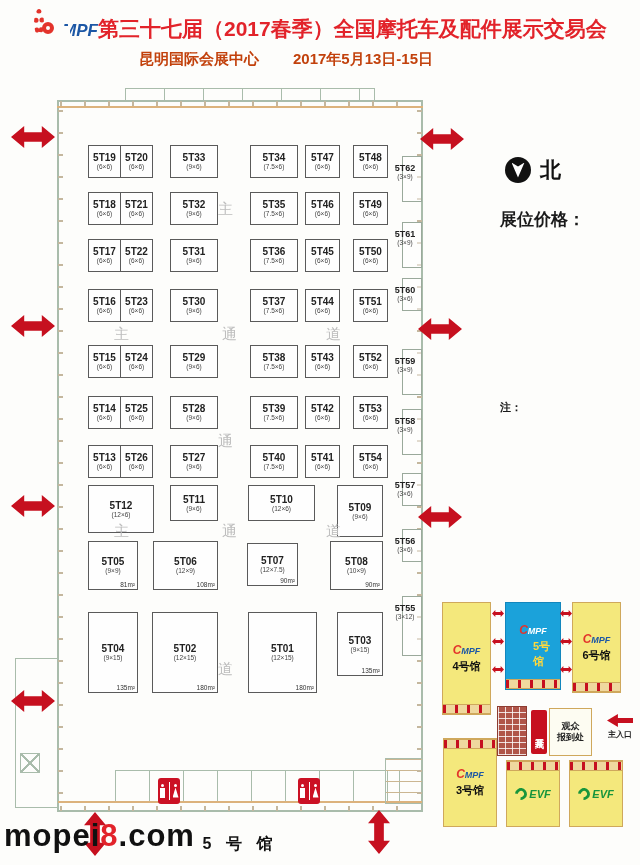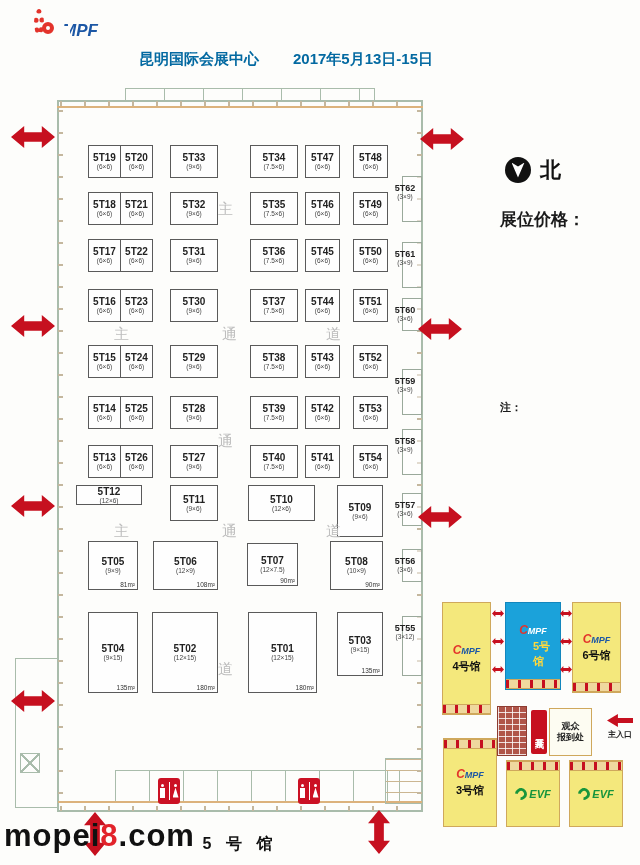--- a/index.html
+++ b/index.html
@@ -8,21 +8,21 @@
 
   
   #hdr{position:absolute;left:0;top:0;width:640px;height:86px;}
   .logo{position:absolute;left:34px;top:14px;display:flex;align-items:center;}
   .gear{position:relative;width:34px;height:34px;}
   .gear .ring{width:24px;height:24px;border:5px dotted #e3332b;border-radius:50%;}
   .gear .core{position:absolute;left:8px;top:8px;width:12px;height:12px;border:4px solid #e3332b;border-radius:50%;box-sizing:border-box;}
   .gear .gap{position:absolute;right:-2px;top:12px;width:14px;height:10px;background:#fdfdfb;}
   .logo .mpf{font-style:italic;font-weight:bold;font-size:17px;color:#1c57a5;margin-left:-6px;letter-spacing:0;}
   .title1{position:absolute;left:98px;top:16px;width:530px;font-size:21px;line-height:26px;font-weight:bold;color:#e2232a;letter-spacing:0px;}
-  .title2{position:absolute;left:0;top:50px;width:572px;text-align:center;font-size:15px;font-weight:bold;color:#0369a1;}
+  .title2{position:absolute;left:0;top:50px;width:572px;text-align:center;font-size:15px;font-weight:bold;color:#c2410c;}
   .title2 .sep{display:inline-block;width:34px;}
 
   
   .wall{position:absolute;border:1px solid #a9bcab;box-sizing:border-box;background:transparent;}
   #outline{left:57px;top:100px;width:366px;height:712px;border-width:2px;}
   #topannex{left:125px;top:88px;width:250px;height:14px;background:
      repeating-linear-gradient(90deg,transparent 0 38px,#a9bcab 38px 39px);}
   #topline{position:absolute;left:57px;top:106px;width:366px;height:2px;background:#dcb27c;}
   #botannex{left:115px;top:770px;width:285px;height:33px;background:
      repeating-linear-gradient(90deg,transparent 0 33px,#a9bcab 33px 34px);}
@@ -48,35 +48,35 @@
   #upper > div:nth-of-type(6n+2){width:33px;margin-right:17px;}
   #upper > div:nth-of-type(6n+3){width:48px;margin-right:32px;}
   #upper > div:nth-of-type(6n+4){width:48px;margin-right:7px;}
   #upper > div:nth-of-type(6n+5){width:35px;margin-right:13px;}
   #upper > div:nth-of-type(6n){width:35px;}
   #upper > div:nth-of-type(n+13):nth-of-type(-n+18){margin-bottom:17px;}
   #upper > div:nth-of-type(n+19):nth-of-type(-n+24){margin-bottom:23px;}
   #upper > div:nth-of-type(n+25):nth-of-type(-n+30){margin-bottom:18px;}
   #upper > div:nth-of-type(n+31):nth-of-type(-n+36){margin-bottom:16px;}
   .lb{position:absolute;}
-  .pos-b12{left:76px;top:485px;width:66px;height:20px}
+  .pos-b12{left:88px;top:485px;width:66px;height:48px}
   .pos-b11{left:170px;top:485px;width:48px;height:36px}
   .pos-b10{left:248px;top:485px;width:67px;height:36px}
   .pos-b09{left:337px;top:485px;width:46px;height:52px}
   .pos-b05{left:88px;top:541px;width:50px;height:49px}
   .pos-b06{left:153px;top:541px;width:65px;height:49px}
   .pos-b07{left:247px;top:543px;width:51px;height:43px}
   .pos-b08{left:330px;top:541px;width:53px;height:49px}
   .pos-b04{left:88px;top:612px;width:50px;height:81px}
   .pos-b02{left:152px;top:612px;width:66px;height:81px}
   .pos-b01{left:248px;top:612px;width:69px;height:81px}
   .pos-b03{left:337px;top:612px;width:46px;height:64px}
 
   
-  #side{position:absolute;left:388px;top:0;width:40px;height:812px;margin-top:20px;}
+  #side{position:absolute;left:388px;top:0;width:40px;height:812px;}
   #side > div{position:absolute;left:0;width:34px;text-align:center;}
   .sb-box{position:absolute;left:14px;top:-7px;width:20px;border:1px solid #9aa99b;box-sizing:border-box;background:rgba(255,255,255,.5);z-index:0;}
   .sb-id{position:relative;z-index:1;font-size:9px;font-weight:bold;color:#222;line-height:10px;}
   .sb-sz{position:relative;z-index:1;font-size:6.5px;color:#444;}
   #side > div:nth-of-type(1){top:163px}  #side > div:nth-of-type(1) .sb-box{height:46px}
   #side > div:nth-of-type(2){top:229px}  #side > div:nth-of-type(2) .sb-box{height:46px}
   #side > div:nth-of-type(3){top:285px}  #side > div:nth-of-type(3) .sb-box{height:33px}
   #side > div:nth-of-type(4){top:356px}  #side > div:nth-of-type(4) .sb-box{height:46px}
   #side > div:nth-of-type(5){top:416px}  #side > div:nth-of-type(5) .sb-box{height:46px}
   #side > div:nth-of-type(6){top:480px}  #side > div:nth-of-type(6) .sb-box{height:33px}
@@ -159,20 +159,21 @@
 
 <div id="stage">
 
   <div id="hdr">
     <div class="logo">
       <span class="gear">
         <span class="ring"></span><span class="core"></span><span class="gap"></span>
       </span>
       <span class="mpf">MPF</span>
     </div>
+    <div class="title1">第三十七届（2017春季）全国摩托车及配件展示交易会</div>
     <div class="title2">
       <span>昆明国际会展中心</span><span class="sep"></span><span>2017年5月13日-15日</span>
     </div>
   </div>
 
   <div class="wall" id="outline"></div>
   <div class="wall" id="topannex"></div>
   <div id="topline"></div>
   <div class="wall" id="botannex"></div>
   <div id="botline"></div>

